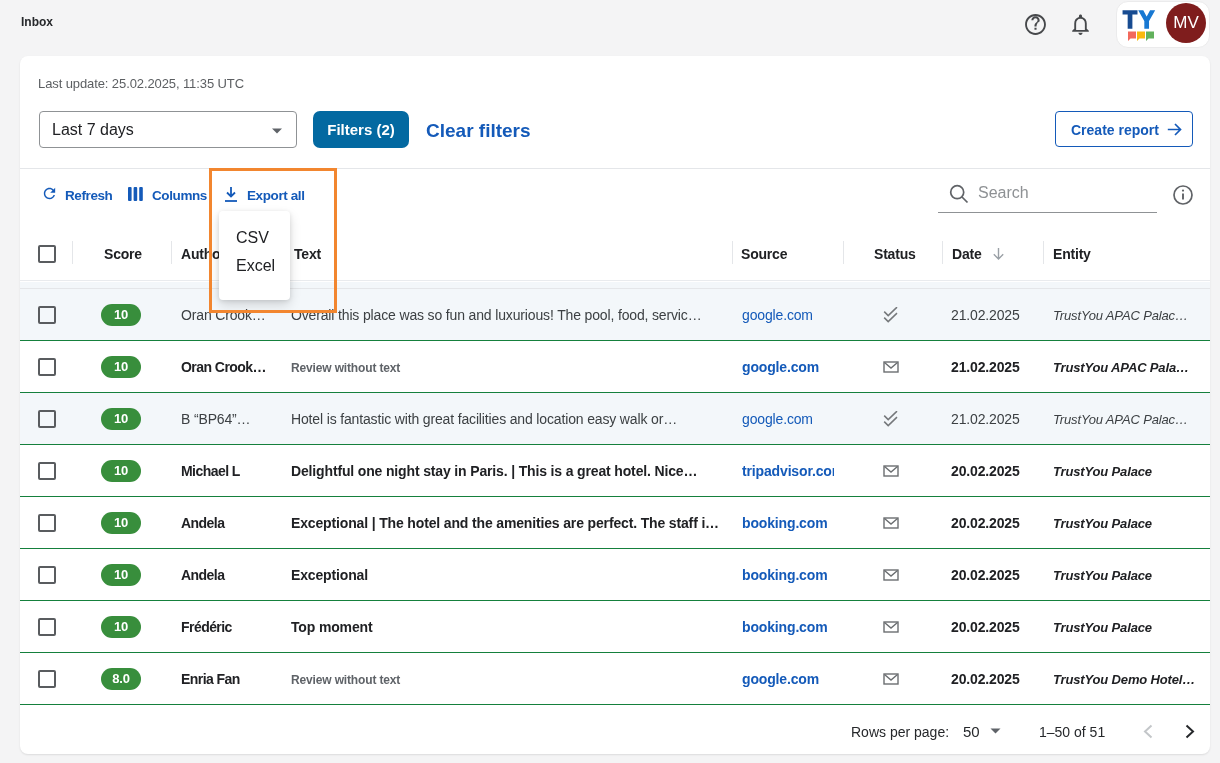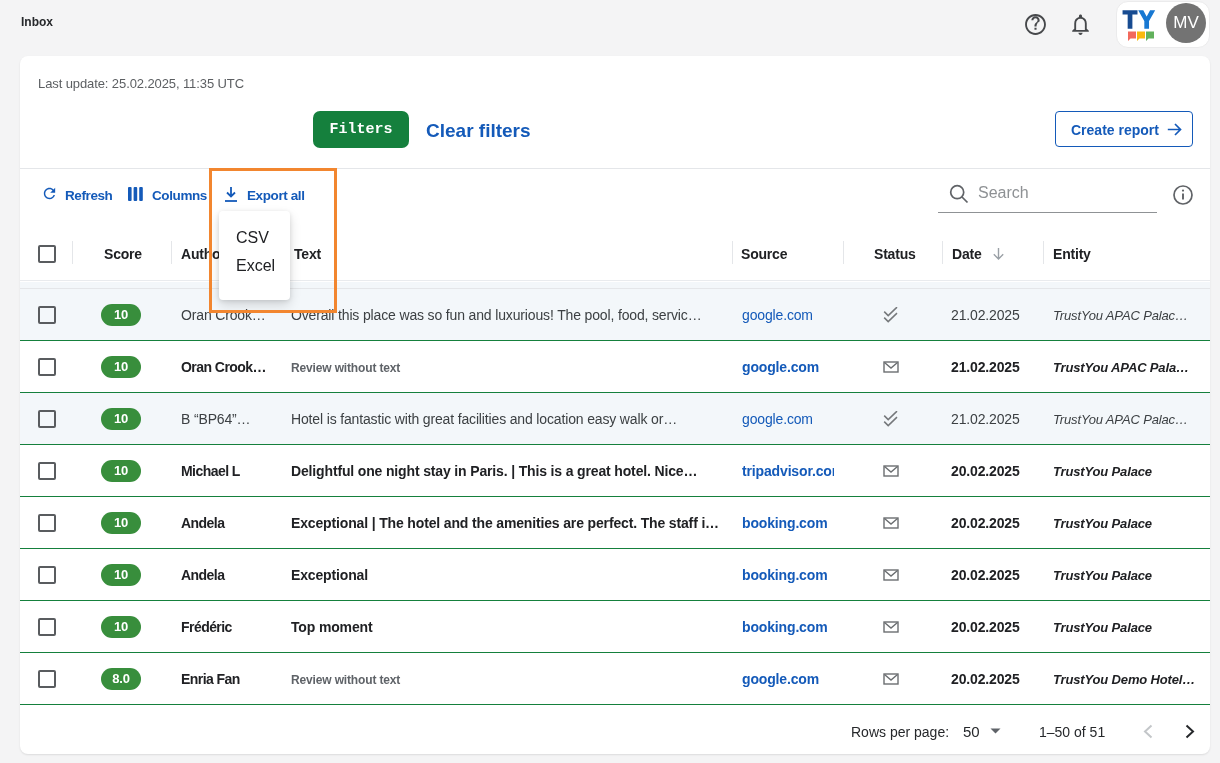--- a/index.html
+++ b/index.html
@@ -3,28 +3,28 @@
 <meta charset="utf-8">
 <style>
   * { margin:0; padding:0; box-sizing:border-box; }
   html,body { width:1220px; height:763px; overflow:hidden; }
   body { font-family:"Liberation Sans", sans-serif; background:#f4f4f5; position:relative; color:#202124; }
   .abs { position:absolute; }
 
   
   #inbox-title { left:21px; top:15px; font-size:12px; font-weight:700; color:#26282b; }
   #pill { left:1116px; top:1px; width:94px; height:47px; background:#fff; border:1px solid #ebebec; border-radius:12px; }
-  #avatar { left:1166px; top:3px; width:40px; height:40px; border-radius:50%; background:#737373; color:#fff; font-size:17px; text-align:center; line-height:40px; }
+  #avatar { left:1166px; top:3px; width:40px; height:40px; border-radius:50%; background:#7f1d1d; color:#fff; font-size:17px; text-align:center; line-height:40px; }
 
   
   #card { left:20px; top:56px; width:1190px; height:698px; background:#fff; border-radius:8px; box-shadow:0 1px 2px rgba(0,0,0,0.10); }
   #last-update { left:18px; top:20px; font-size:13px; letter-spacing:-0.1px; color:#5c5f62; }
   #select-range { left:19px; top:55px; width:258px; height:37px; border:1px solid #8f9295; border-radius:4px; background:#fff; }
   #select-range .lbl { position:absolute; left:12px; top:9px; font-size:16px; color:#202124; }
-  #btn-filters { left:293px; top:55px; width:96px; height:37px; background:#15803d; border-radius:7px; color:#fff; font-size:15px; font-weight:700; text-align:center; line-height:37px;font-family:Liberation Mono, monospace; }
+  #btn-filters { left:293px; top:55px; width:96px; height:37px; background:#0369a1; border-radius:7px; color:#fff; font-size:15px; font-weight:700; text-align:center; line-height:37px; }
   #clear-filters { left:406px; top:64px; font-size:19px; font-weight:700; color:#145ab9; }
   #btn-create { left:1035px; top:55px; width:138px; height:36px; border:1px solid #145ab9; border-radius:4px; color:#145ab9; font-size:14px; font-weight:700; }
   #btn-create span { position:absolute; left:15px; top:10px; }
   #toolbar-divider { left:0; top:112px; width:1190px; border-top:1px solid #e4e6e9; }
 
   
   .tbtn { position:absolute; top:132px; font-size:13.5px; letter-spacing:-0.4px; font-weight:700; color:#145ab9; }
   #search-line { left:918px; top:156px; width:219px; border-top:1px solid #8f9295; }
   #search-ph { left:958px; top:128px; font-size:16px; color:#8e9194; }
 
@@ -75,20 +75,26 @@
     <text x="18" y="20" font-family="Liberation Sans, sans-serif" font-size="23" font-weight="700" fill="#1878d2" stroke="#1878d2" stroke-width="1.4">Y</text>
     <path d="M7 23.5h8v7h-5.5l-2.5 2.5z" fill="#f2695c"></path>
     <path d="M16 23.5h8v7h-5.5l-2.5 2.5z" fill="#f9b90d"></path>
     <path d="M25 23.5h8v7h-5.5l-2.5 2.5z" fill="#62b15c"></path>
   </svg>
   <div class="abs" id="avatar">MV</div>
 
   <div class="abs" id="card">
     <div class="abs" id="last-update">Last update: 25.02.2025, 11:35 UTC</div>
 
+    <div class="abs" id="select-range">
+      <span class="lbl">Last 7 days</span>
+      <svg style="position:absolute; right:13px; top:15px;" width="12" height="8" viewBox="0 0 12 8">
+        <path d="M1 1.5l5 5 5-5z" fill="#5f6368"></path>
+      </svg>
+    </div>
     <div class="abs" id="btn-filters">Filters (2)</div>
     <div class="abs" id="clear-filters">Clear filters</div>
     <div class="abs" id="btn-create">
       <span>Create report</span>
       <svg style="position:absolute; left:111px; top:11px;" width="15" height="13" viewBox="0 0 15 13">
         <path d="M0.8 6.5h12.5M8 1L13.5 6.5L8 12" fill="none" stroke="#145ab9" stroke-width="1.7"></path>
       </svg>
     </div>
 
     <div class="abs" id="toolbar-divider"></div>

